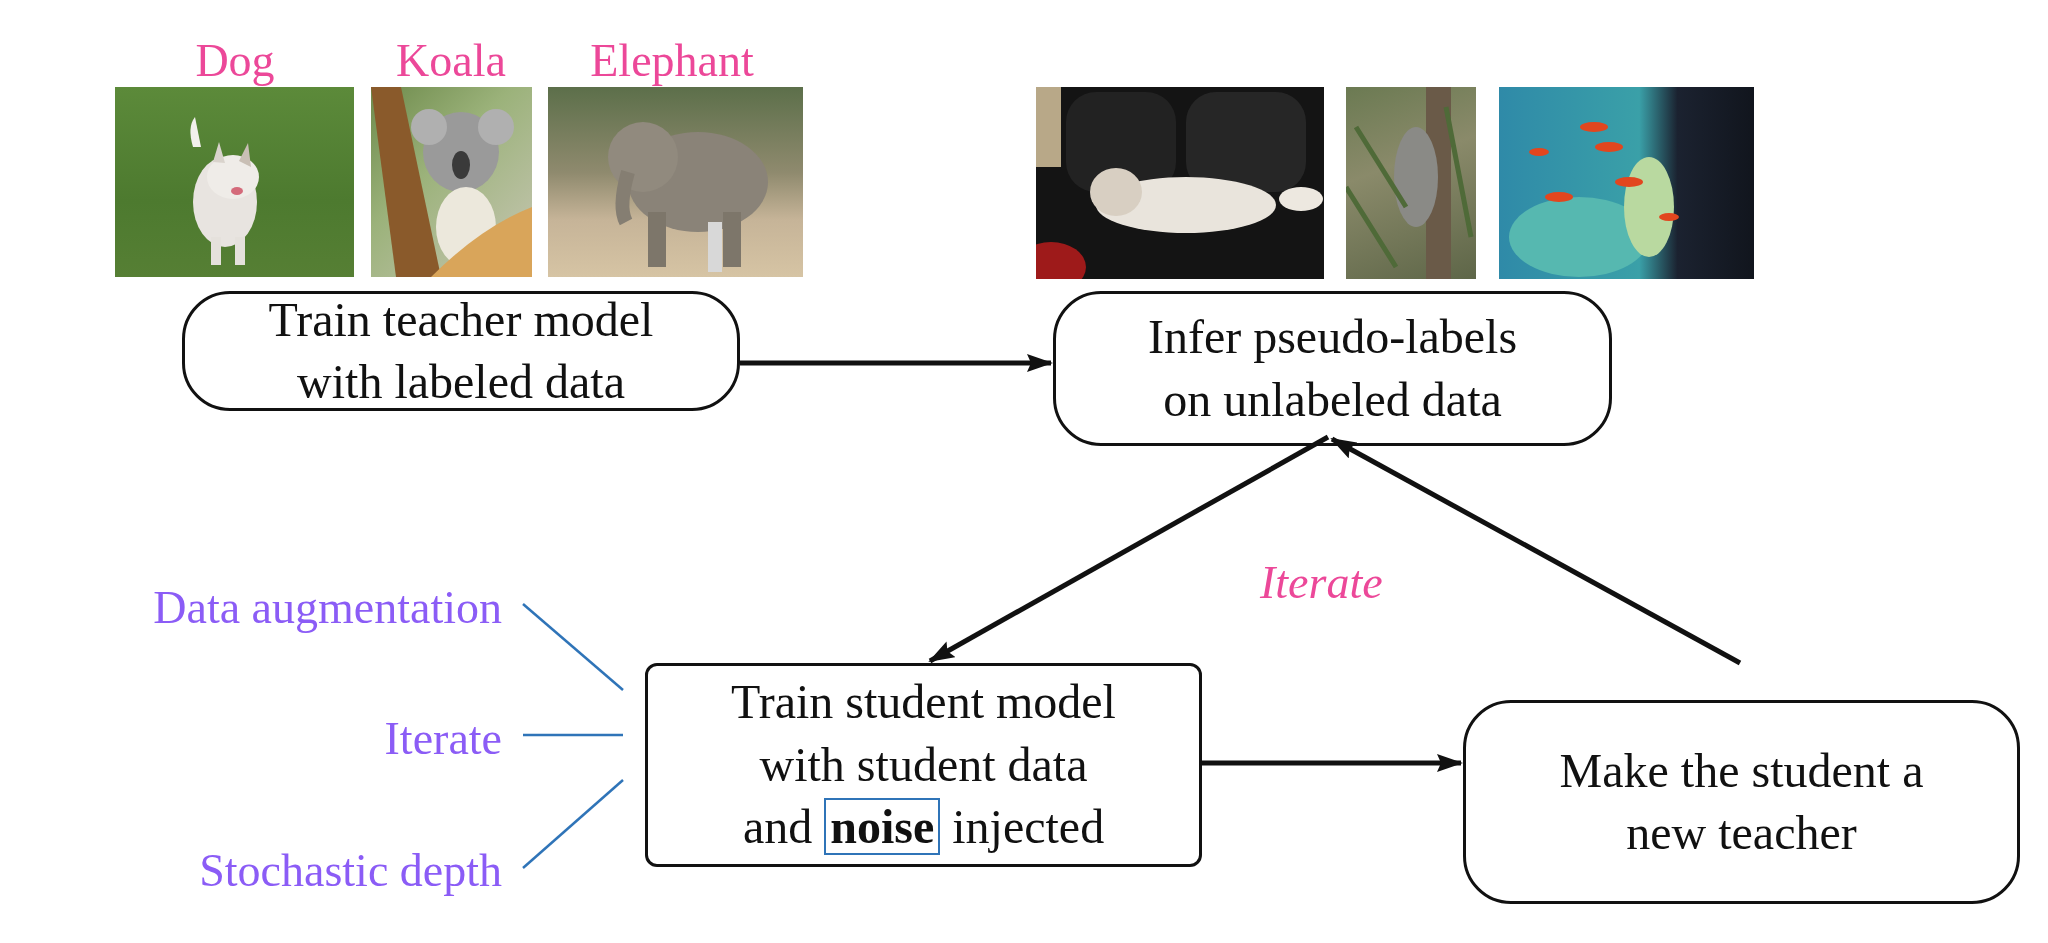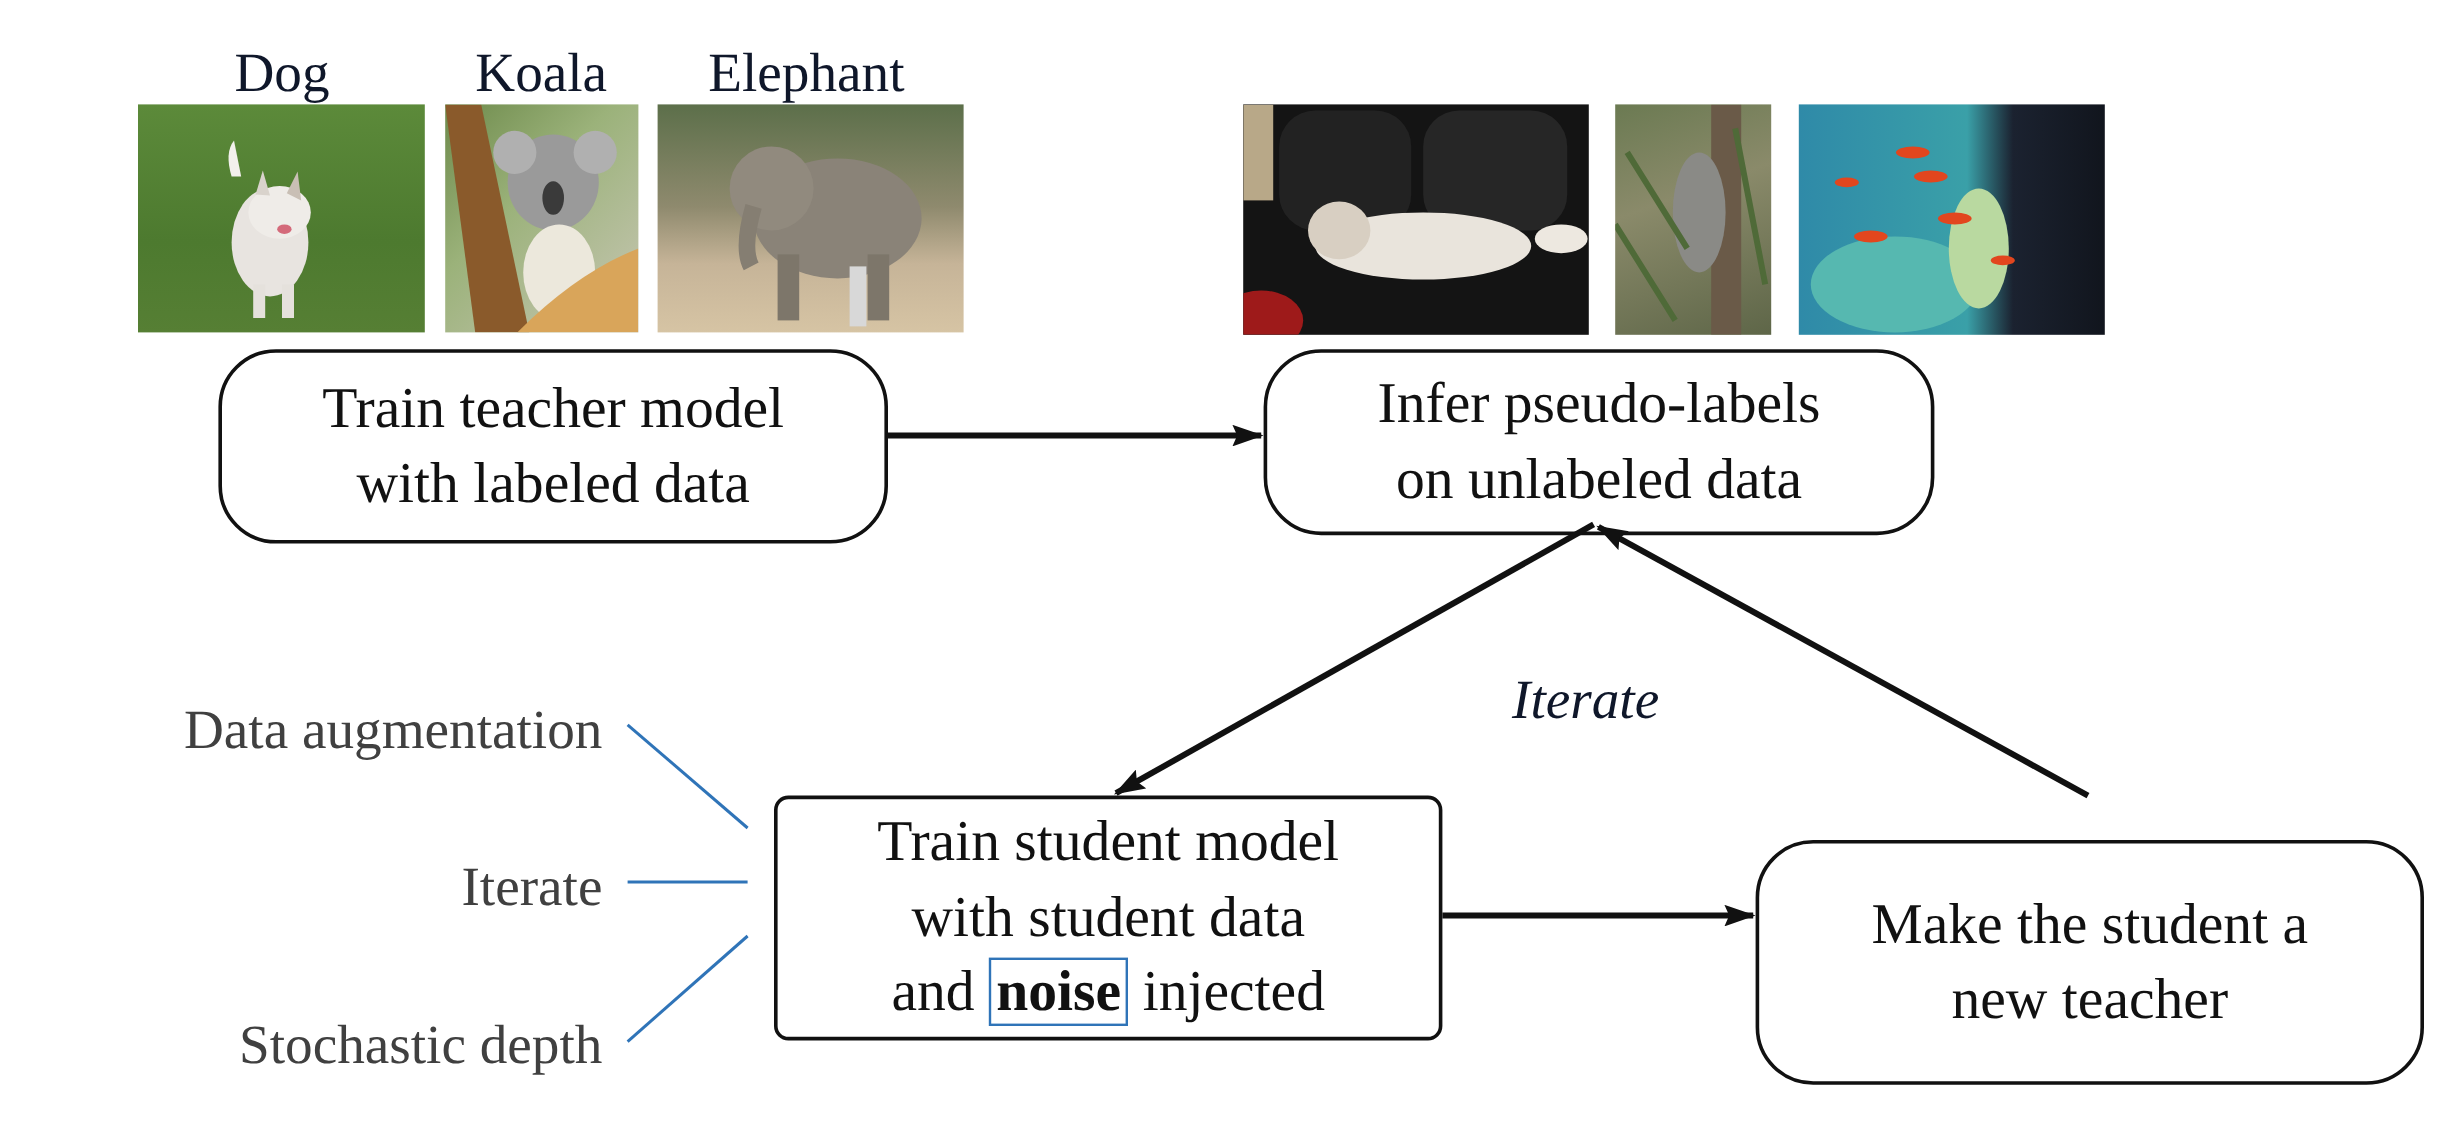--- a/index.html
+++ b/index.html
@@ -1,25 +1,25 @@
 <!DOCTYPE html>
 <html><head>
 <meta charset="utf-8">
 <style>
   html, body { margin:0; padding:0; background:#ffffff; }
   body { width:2048px; height:943px; position:relative; overflow:hidden;
          font-family:"DejaVu Serif","Liberation Serif",serif; color:#111; }
-  .lbl { position:absolute; font-family:"Liberation Serif","DejaVu Serif",serif; font-size:46px; color:#0f172a; white-space:nowrap; line-height:1; }
+  .lbl { position:absolute; font-family:"Liberation Serif","DejaVu Serif",serif; font-size:46px; color:#ec4899; white-space:nowrap; line-height:1; }
   .cat { transform:translateX(-50%); }
   .img { position:absolute; overflow:hidden; }
   .box { position:absolute; border:3px solid #111; border-radius:48px; background:#fff; box-sizing:border-box;
          display:flex; flex-direction:column; align-items:center; justify-content:center;
          font-family:"Liberation Serif","DejaVu Serif",serif; font-size:48px; line-height:1.3; text-align:center; }
   .noise { border:2.5px solid #2f74b8; padding:0 4px;font-weight:bold; }
-  .noisetag { position:absolute; font-family:"Liberation Serif","DejaVu Serif",serif; font-size:46px; color:#404040; white-space:nowrap; line-height:1; transform:translateX(-100%); }
+  .noisetag { position:absolute; font-family:"Liberation Serif","DejaVu Serif",serif; font-size:46px; color:#8b5cf6; white-space:nowrap; line-height:1; transform:translateX(-100%); }
   svg.overlay { position:absolute; left:0; top:0; }
 </style>
 </head>
 <body>
 
 <div class="lbl cat" style="left:235px; top:38px;">Dog</div>
 <div class="lbl cat" style="left:451px; top:38px;">Koala</div>
 <div class="lbl cat" style="left:672px; top:38px;">Elephant</div>
 
 <div class="img" style="left:115px; top:87px; width:239px; height:190px; background:linear-gradient(180deg,#5c8a3a,#4d7a2f 60%,#567f34);">
@@ -82,21 +82,21 @@
       <ellipse cx="95" cy="40" rx="14" ry="5"></ellipse>
       <ellipse cx="110" cy="60" rx="14" ry="5"></ellipse>
       <ellipse cx="60" cy="110" rx="14" ry="5"></ellipse>
       <ellipse cx="130" cy="95" rx="14" ry="5"></ellipse>
       <ellipse cx="40" cy="65" rx="10" ry="4"></ellipse>
       <ellipse cx="170" cy="130" rx="10" ry="4"></ellipse>
     </g>
   </svg>
 </div>
 
-<div class="box" style="left:182px; top:291px; width:558px; height:162px;">
+<div class="box" style="left:182px; top:291px; width:558px; height:120px;">
   <div>Train teacher model</div>
   <div>with labeled data</div>
 </div>
 <div class="box" style="left:1053px; top:291px; width:559px; height:155px;">
   <div>Infer pseudo-labels</div>
   <div>on unlabeled data</div>
 </div>
 <div class="box" style="left:645px; top:663px; width:557px; height:204px;border-radius:12px;">
   <div>Train student model</div>
   <div>with student data</div>

